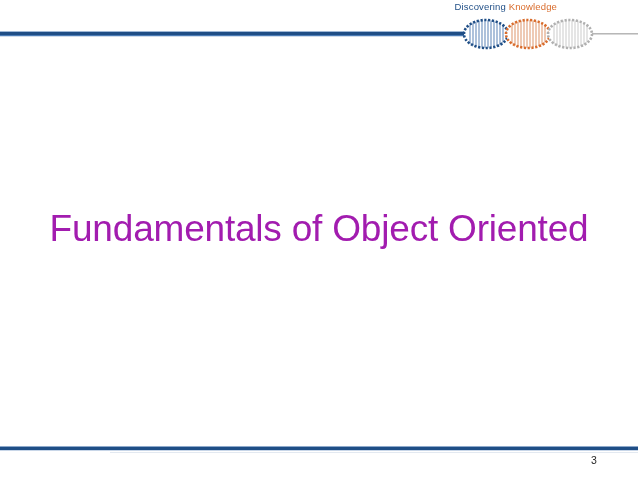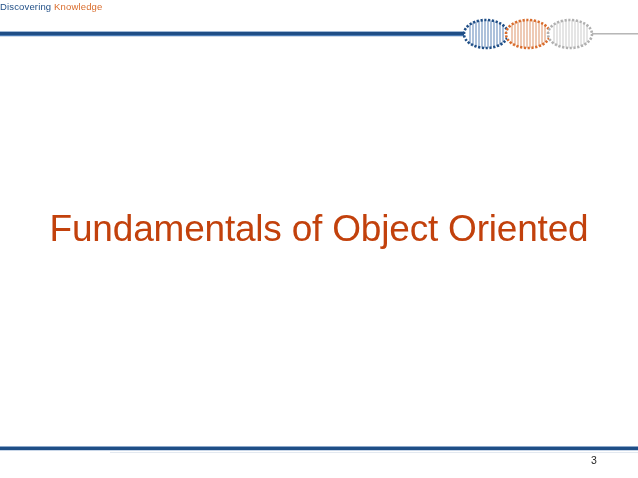--- a/index.html
+++ b/index.html
@@ -50,21 +50,21 @@
     height: 2px;
     background: linear-gradient(to bottom,
        #b7b7b7 0px, #b7b7b7 1px,
        #d8d8d8 1px, #d8d8d8 2px);
   }
   .brand-text {
     position: absolute;
     left: 0;
     top: 1px;
     width: 593px;
-    text-align: left;
+    text-align: right;
     padding-right: 36px;
     box-sizing: border-box;
     font-size: 9.5px;
     letter-spacing: 0.15px;
     white-space: nowrap;
   }
   .brand-word-a { color: #1f4e86; }
   .brand-word-b { color: #d96c2c; }
 
   .helix-row {
@@ -89,21 +89,21 @@
     left: 28px;
     top: 155px;
     width: 582px;
     text-align: center;
   }
   .title-line {
     font-family: "Liberation Sans", sans-serif;
     font-size: 37px;
     line-height: 44px;
     font-weight: 400;
-    color: #c2410c;
+    color: #a21caf;
     letter-spacing: -0.2px;
     white-space: nowrap;
   }
 
   
   .bottom-rule {
     position: absolute;
     left: 0;
     top: 446px;
     width: 638px;

